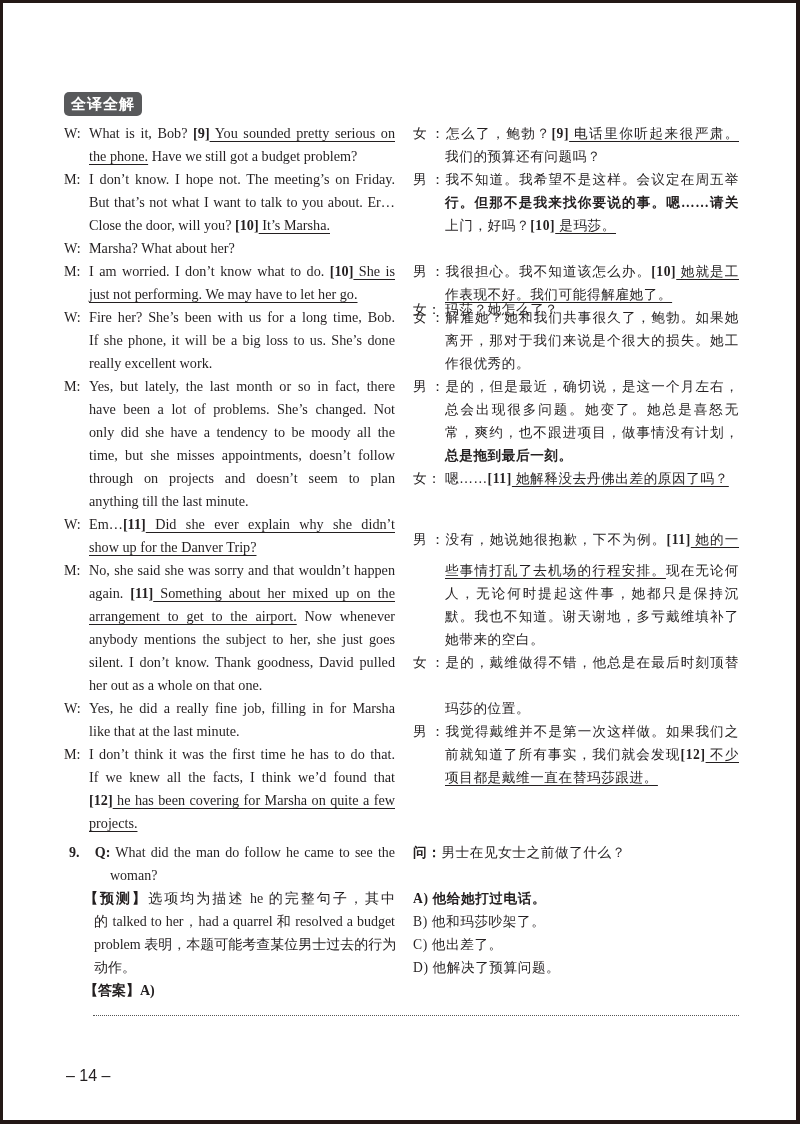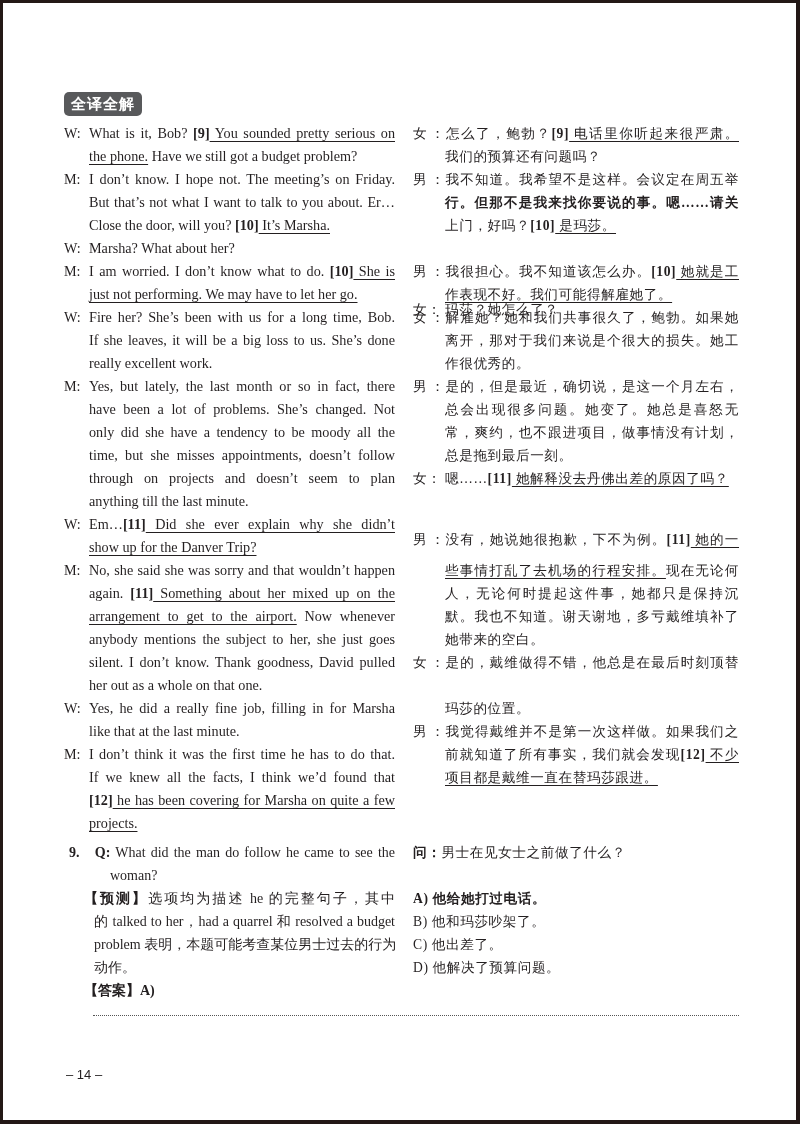--- a/index.html
+++ b/index.html
@@ -34,39 +34,39 @@
   .u { text-decoration: underline; text-underline-offset: 3px; }
   .b { font-weight: bold; }
   .q-block { position: absolute; left: 66px; width: 326px; }
   .q-block .line { font-size: 14px; }
   .dots {
     position: absolute; left: 90px; top: 1012px; width: 646px;
     border-top: 1px dotted #555;
   }
   .page-num {
     position: absolute; left: 63px; top: 1064px;
-    font-family: "Liberation Sans", sans-serif; font-size: 13px;
+    font-family: "Liberation Sans", sans-serif; font-size: 16px;
   }
 </style>
 </head>
 <body>
 
 <div class="badge">全译全解</div>
 
 <div id="en-col" class="col-en" style="top:119px;">
     <div class="line j" style="top: 0px;"><span style="display: inline-block; width: 25px;">W:</span><span>What is it, Bob? </span><span class="b">[9]</span><span class="u"> You sounded pretty serious on</span></div>
     <div class="line ind" style="top: 23px;"><span class="u">the phone.</span><span> Have we still got a budget problem?</span></div>
     <div class="line j" style="top: 46px;"><span style="display: inline-block; width: 25px;">M:</span><span>I don’t know. I hope not. The meeting’s on Friday.</span></div>
     <div class="line j ind" style="top: 69px;"><span>But that’s not what I want to talk to you about. Er…</span></div>
     <div class="line ind" style="top: 92px;"><span>Close the door, will you? </span><span class="b">[10]</span><span class="u"> It’s Marsha.</span></div>
     <div class="line" style="top: 115px;"><span style="display: inline-block; width: 25px;">W:</span><span>Marsha? What about her?</span></div>
     <div class="line j" style="top: 138px;"><span style="display: inline-block; width: 25px;">M:</span><span>I am worried. I don’t know what to do. </span><span class="b">[10]</span><span class="u"> She is</span></div>
     <div class="line ind" style="top: 161px;"><span class="u">just not performing. We may have to let her go.</span></div>
     <div class="line j" style="top: 184px;"><span style="display: inline-block; width: 25px;">W:</span><span>Fire her? She’s been with us for a long time, Bob.</span></div>
-    <div class="line j ind" style="top: 207px;"><span>If she leaves, it will be a big loss to us. She’s done</span></div>
+    <div class="line j ind" style="top: 207px;"><span>If she phone, it will be a big loss to us. She’s done</span></div>
     <div class="line ind" style="top: 230px;"><span>really excellent work.</span></div>
     <div class="line j" style="top: 253px;"><span style="display: inline-block; width: 25px;">M:</span><span>Yes, but lately, the last month or so in fact, there</span></div>
     <div class="line j ind" style="top: 276px;"><span>have been a lot of problems. She’s changed. Not</span></div>
     <div class="line j ind" style="top: 299px;"><span>only did she have a tendency to be moody all the</span></div>
     <div class="line j ind" style="top: 322px;"><span>time, but she misses appointments, doesn’t follow</span></div>
     <div class="line j ind" style="top: 345px;"><span>through on projects and doesn’t seem to plan</span></div>
     <div class="line ind" style="top: 368px;"><span>anything till the last minute.</span></div>
     <div class="line j" style="top: 391px;"><span style="display: inline-block; width: 25px;">W:</span><span>Em…</span><span class="b">[11]</span><span class="u"> Did she ever explain why she didn’t</span></div>
     <div class="line ind" style="top: 414px;"><span class="u">show up for the Danver Trip?</span></div>
     <div class="line j" style="top: 437px;"><span style="display: inline-block; width: 25px;">M:</span><span>No, she said she was sorry and that wouldn’t happen</span></div>
@@ -90,21 +90,21 @@
     <div class="line ind" style="top: 92px;"><span>上门，好吗？</span><span class="b">[10]</span><span class="u"> 是玛莎。</span></div>
     <div class="line" style="top: 128px; margin-top: 48px;"><span style="display: inline-block; width: 32px;">女：</span><span>玛莎？她怎么了？</span></div>
     <div class="line j" style="top: 138px;"><span style="display: inline-block; width: 32px;">男：</span><span>我很担心。我不知道该怎么办。</span><span class="b">[10]</span><span class="u"> 她就是工</span></div>
     <div class="line ind" style="top: 161px;"><span class="u">作表现不好。我们可能得解雇她了。</span></div>
     <div class="line j" style="top: 184px;"><span style="display: inline-block; width: 32px;">女：</span><span>解雇她？她和我们共事很久了，鲍勃。如果她</span></div>
     <div class="line j ind" style="top: 207px;"><span>离开，那对于我们来说是个很大的损失。她工</span></div>
     <div class="line ind" style="top: 230px;"><span>作很优秀的。</span></div>
     <div class="line j" style="top: 253px;"><span style="display: inline-block; width: 32px;">男：</span><span>是的，但是最近，确切说，是这一个月左右，</span></div>
     <div class="line j ind" style="top: 276px;"><span>总会出现很多问题。她变了。她总是喜怒无</span></div>
     <div class="line j ind" style="top: 299px;"><span>常，爽约，也不跟进项目，做事情没有计划，</span></div>
-    <div class="line ind" style="top: 322px;"><span>总是拖到最后一刻。</span></div>
+    <div class="line ind" style="top: 322px; font-weight: bold;"><span>总是拖到最后一刻。</span></div>
     <div class="line" style="top: 345px;"><span style="display: inline-block; width: 32px;">女：</span><span>嗯……</span><span class="b">[11]</span><span class="u"> 她解释没去丹佛出差的原因了吗？</span></div>
     <div class="line j" style="top: 398px; margin-top: 8px;"><span style="display: inline-block; width: 32px;">男：</span><span>没有，她说她很抱歉，下不为例。</span><span class="b">[11]</span><span class="u"> 她的一</span></div>
     <div class="line j ind" style="top: 437px;"><span class="u">些事情打乱了去机场的行程安排。</span><span>现在无论何</span></div>
     <div class="line j ind" style="top: 460px;"><span>人，无论何时提起这件事，她都只是保持沉</span></div>
     <div class="line j ind" style="top: 483px;"><span>默。我也不知道。谢天谢地，多亏戴维填补了</span></div>
     <div class="line ind" style="top: 506px;"><span>她带来的空白。</span></div>
     <div class="line j" style="top: 529px;"><span style="display: inline-block; width: 32px;">女：</span><span>是的，戴维做得不错，他总是在最后时刻顶替</span></div>
     <div class="line ind" style="top: 575px;"><span>玛莎的位置。</span></div>
     <div class="line j" style="top: 598px;"><span style="display: inline-block; width: 32px;">男：</span><span>我觉得戴维并不是第一次这样做。如果我们之</span></div>
     <div class="line j ind" style="top: 621px;"><span>前就知道了所有事实，我们就会发现</span><span class="b">[12]</span><span class="u"> 不少</span></div>

